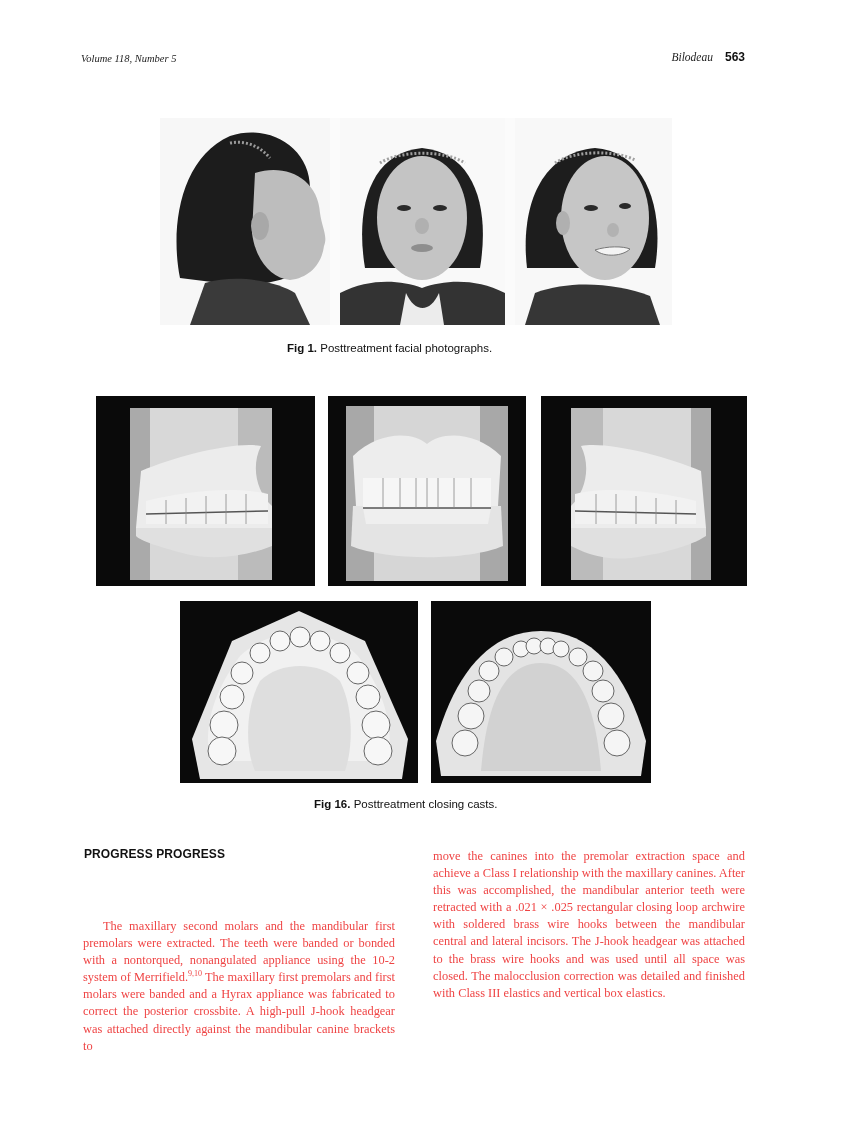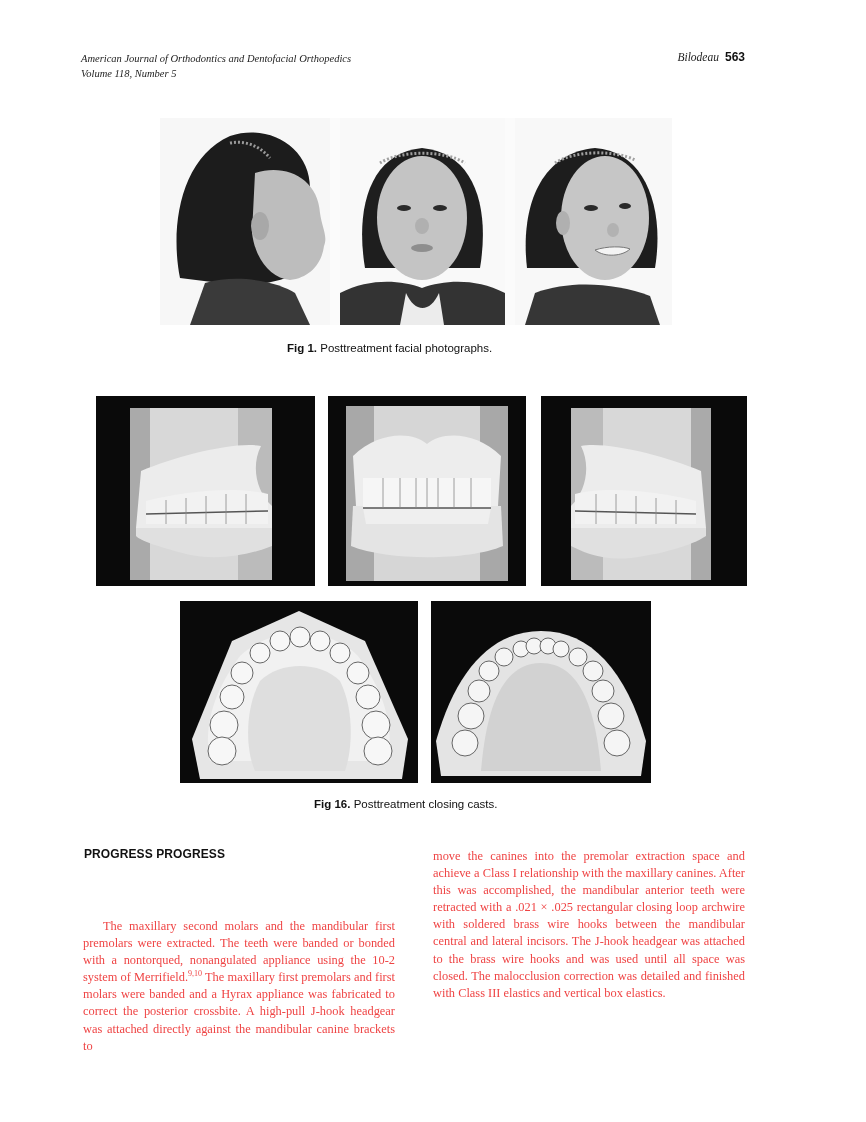--- a/index.html
+++ b/index.html
@@ -2,21 +2,21 @@
 <html><head>
 <meta charset="utf-8">
 <style>
   * { box-sizing: border-box; margin: 0; padding: 0; }
   html, body { width: 866px; height: 1122px; background: #ffffff; overflow: hidden; }
   body { position: relative; font-family: "Liberation Serif", serif; color: #1a1a1a; }
 
   .running-head-left { position: absolute; left: 81px; top: 51px; font-family: "Liberation Serif", serif; font-style: italic; font-size: 10.5px; line-height: 15px; color: #222; }
   .running-head-right { position: absolute; right: 121px; top: 50px; font-size: 11px; line-height: 15px; white-space: nowrap; }
   .running-head-right .author { font-family: "Liberation Serif", serif; font-style: italic; font-size: 11.5px; color: #222; }
-  .running-head-right .page-num { font-family: "Liberation Sans", sans-serif; font-weight: bold; font-size: 12px; margin-left: 6px; color: #111; }
+  .running-head-right .page-num { font-family: "Liberation Sans", sans-serif; font-weight: bold; font-size: 12px; margin-left: 12px; color: #111; }
 
   .fig9 { position: absolute; left: 160px; top: 118px; width: 512px; height: 207px; background: #fbfbfb; }
   .photo { position: absolute; top: 0; height: 207px; overflow: hidden; background: #f8f8f8; }
   .photo svg { width: 100%; height: 100%; display: block; }
 
   .caption { position: absolute; font-family: "Liberation Sans", sans-serif; font-size: 11.5px; color: #111; white-space: nowrap; }
   .caption .fig-label { font-weight: bold; }
 
   .cast { position: absolute; background: #0a0a0a; overflow: hidden; }
   .cast svg { width: 100%; height: 100%; display: block; }
@@ -25,21 +25,20 @@
 
   .col { position: absolute; width: 312px; font-family: "Liberation Serif", serif; font-size: 12.4px; line-height: 17.1px; text-align: justify; color: #ef4444; }
   .col-left { left: 83px; top: 880px; text-indent: 20px; margin-top: 38px; }
   .col-right { left: 433px; top: 848px; }
   sup { font-size: 8px; line-height: 0; vertical-align: 5px; }
 </style>
 </head>
 <body>
 
 <div class="running-head-left">
-  <div>American Journal of Orthodontics and Dentofacial Orthopedics</div>
   <div>Volume 118, Number 5</div>
 </div>
 <div class="running-head-right">
   <span class="author">Bilodeau</span><span class="page-num">563</span>
 </div>
 
 <div class="fig9">
   <div class="photo" style="left:0;width:170px;">
     <svg viewBox="0 0 170 207">
       <rect width="170" height="207" fill="#f7f7f7"></rect>

